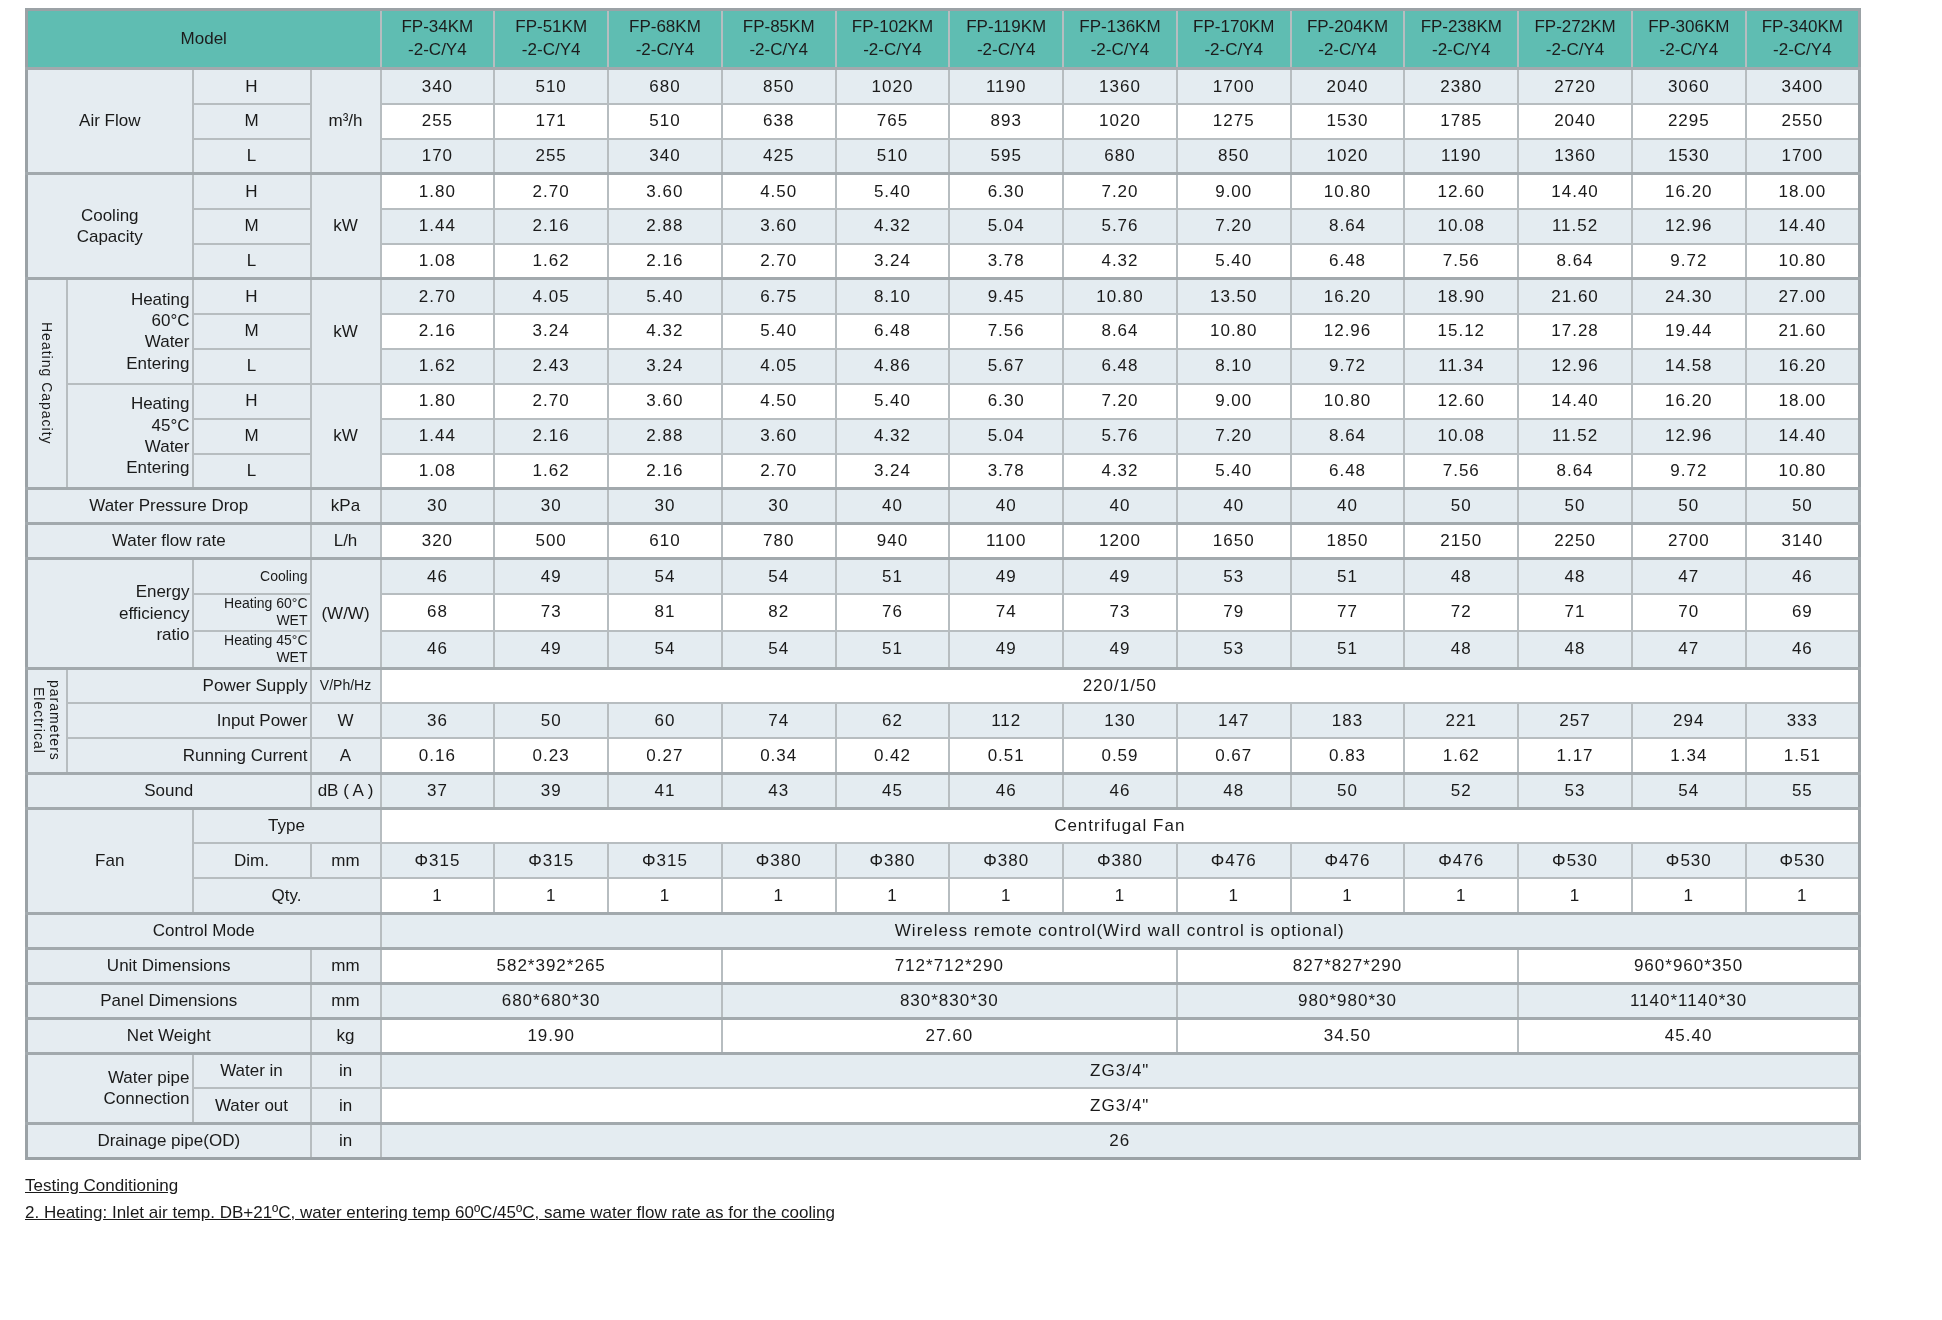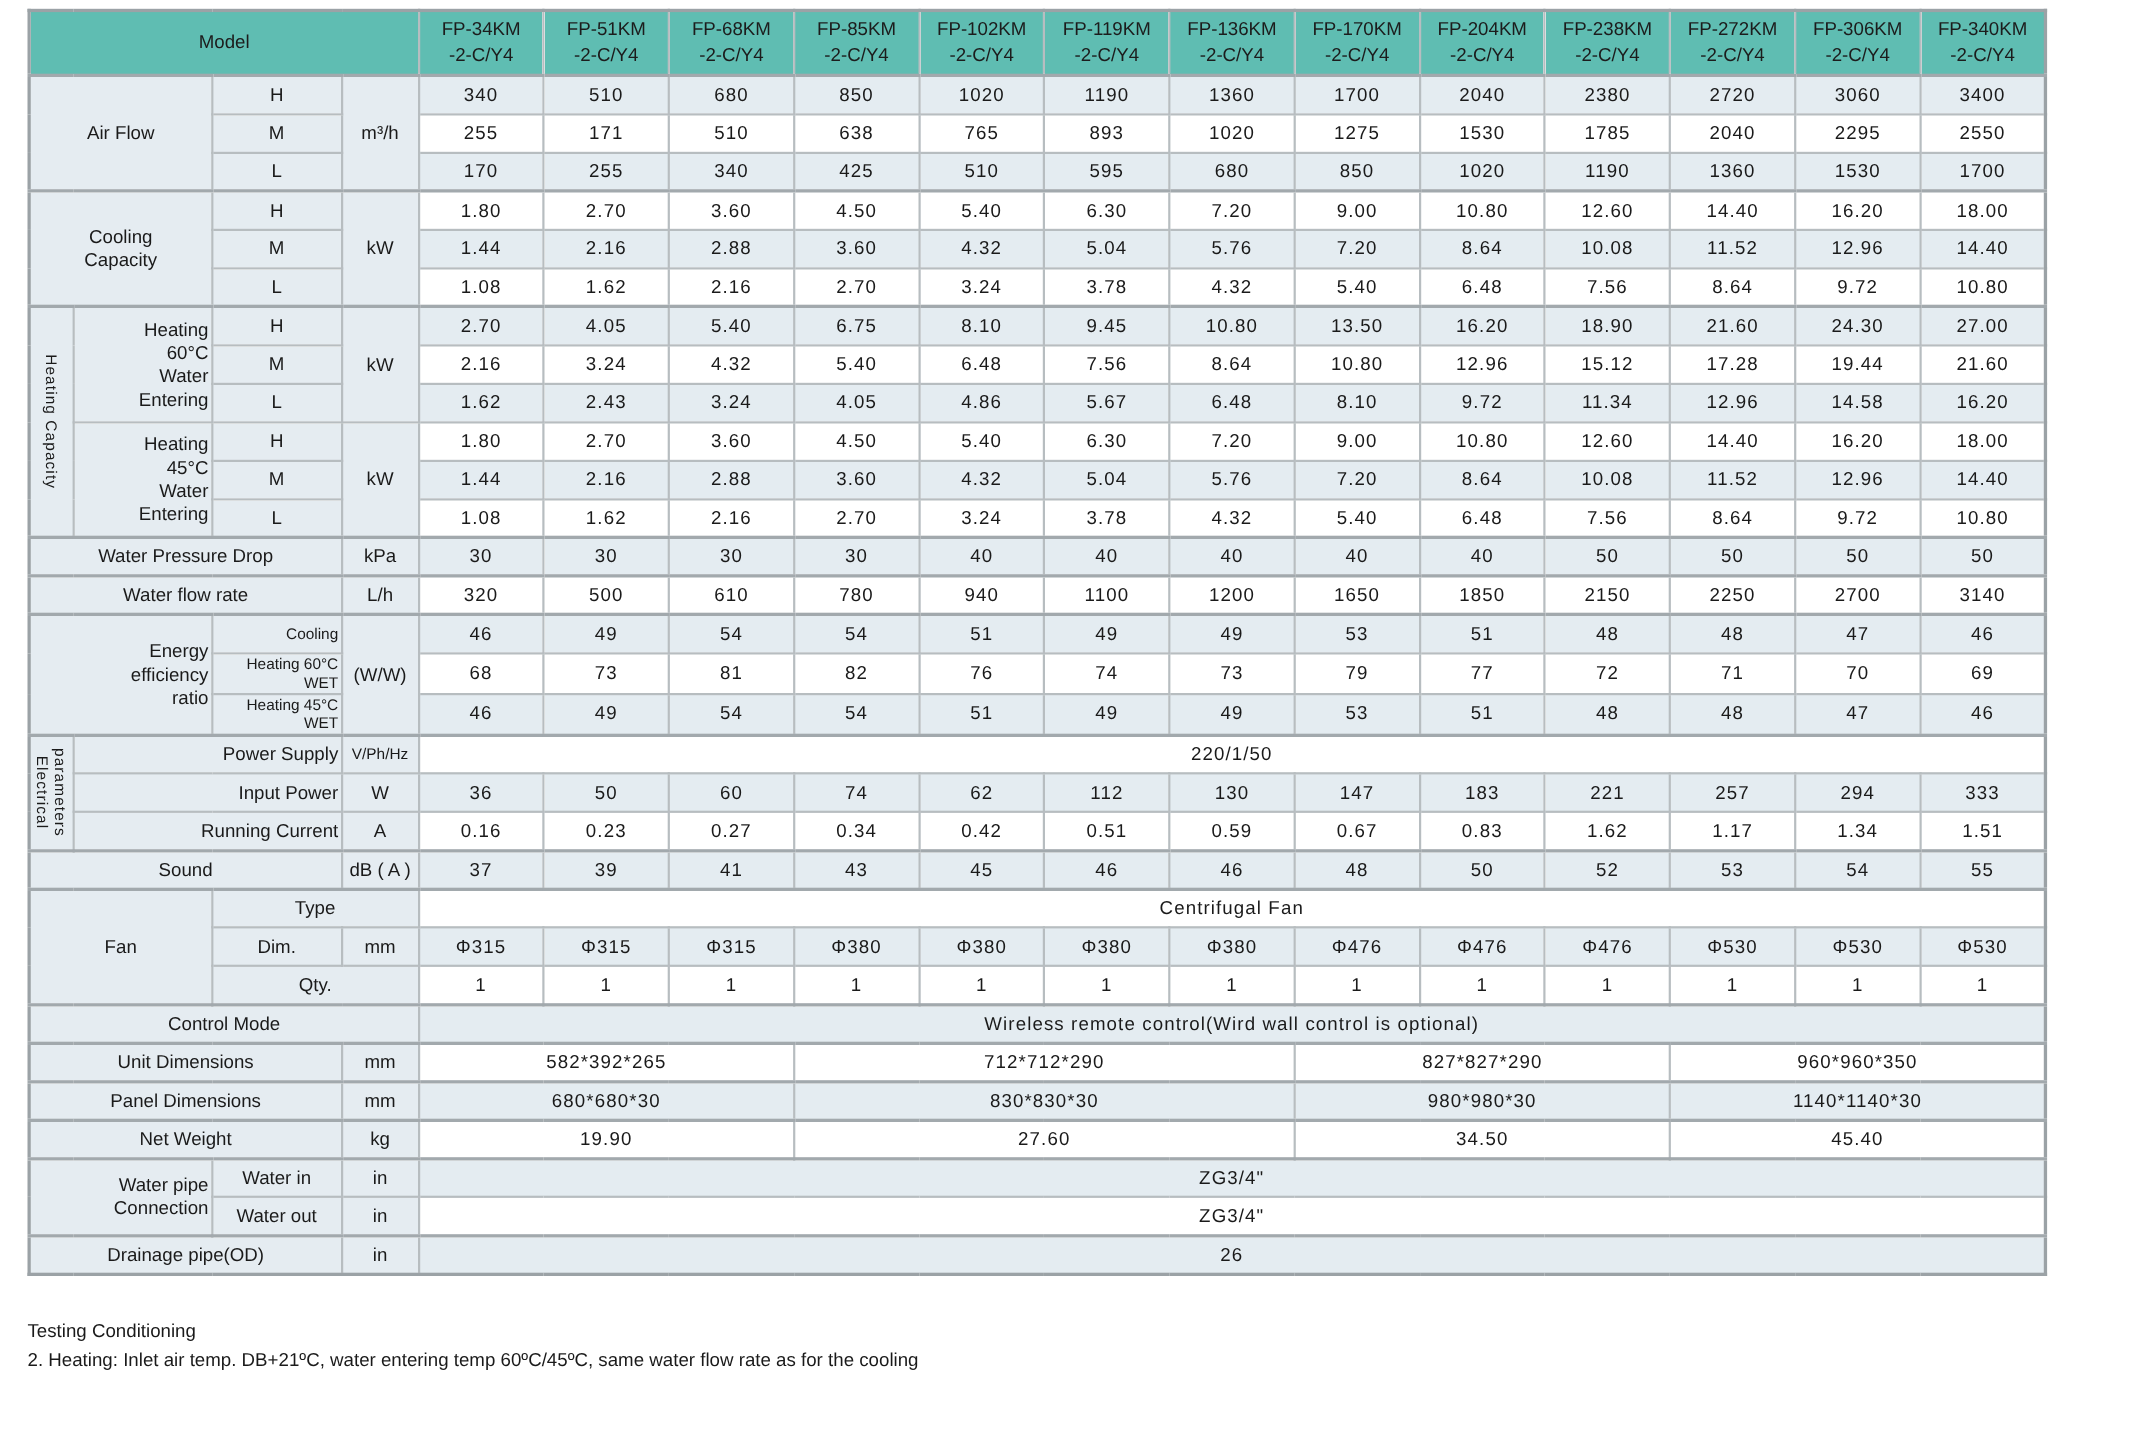--- a/index.html
+++ b/index.html
@@ -31,21 +31,21 @@
   th.sm2 { font-size:13px; }
   th.vert {
     writing-mode:vertical-lr;
     text-orientation:mixed;
     font-size:14px;
     line-height:1.15;
     letter-spacing:1px;
     padding:2px 0;
   }
 
-  .footer { margin-top:36px; font-size:17px; line-height:27px; }
+  .footer { margin-top:12px; font-size:17px; line-height:27px;text-decoration:underline; }
 </style>
 </head>
 <body>
 
 <div class="page">
 
   <table class="spec">
     <colgroup>
       <col style="width:40px">
         <col style="width:126px">

